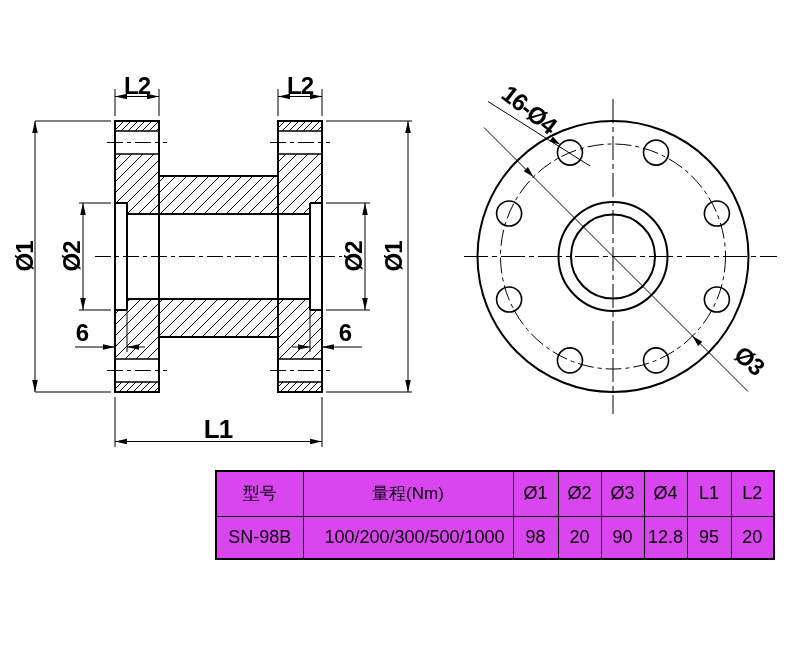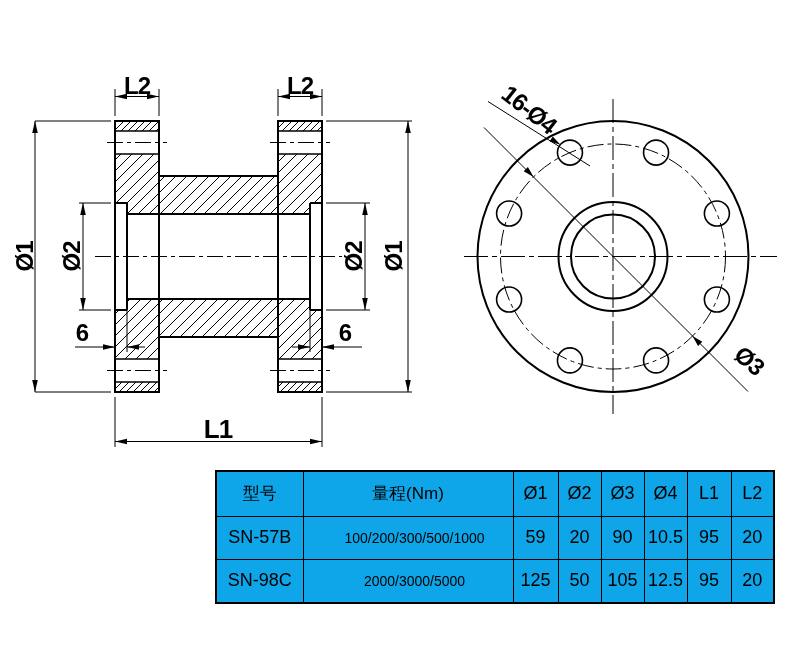--- a/index.html
+++ b/index.html
@@ -11,28 +11,28 @@
   .cl{stroke:#000;stroke-width:1;fill:none;stroke-dasharray:16 4 4 4;}
   .cl2{stroke:#000;stroke-width:1;fill:none;stroke-dasharray:24 4 5 4;}
   .dim{stroke:#000;stroke-width:1;fill:none;}
   .hatch{fill:url(#h1);stroke:none;}
   .hatchd{fill:url(#h2);stroke:none;}
   .dt{font:bold 24px "Liberation Sans","DejaVu Sans",sans-serif;fill:#000;letter-spacing:-1px;}
   .dt2{font:bold 26px "Liberation Sans","DejaVu Sans",sans-serif;fill:#000;letter-spacing:-1px;}
   .arr{fill:#000;stroke:none;}
   
   .spec{position:absolute;left:215px;top:470px;border-collapse:collapse;
-        table-layout:fixed;width:558px;background:#0ea5e9;}
+        table-layout:fixed;width:558px;background:#d946ef;}
   .spec th,.spec td{border:1.5px solid #000;padding:0;text-align:center;
         vertical-align:middle;font-weight:normal;color:#000;overflow:hidden;}
   .spec{border:2.5px solid #000;}
   .hdr{font-size:18px;}
   .hdr-cjk{font-size:17px;}
   .cell{font-size:18px;}
-  .cell-left{text-align:center;padding-left:13px !important;font-size:14px;}
+  .cell-left{text-align:center;padding-left:13px !important;font-size:18px;}
 </style>
 </head>
 <body>
 
 <svg width="811" height="646" viewBox="0 0 811 646">
   <defs>
     <pattern id="h1" patternUnits="userSpaceOnUse" width="11" height="11">
       <path d="M-1,12 L12,-1" stroke="#000" stroke-width="1" fill="none"></path>
     </pattern>
     <pattern id="h2" patternUnits="userSpaceOnUse" width="7" height="7">
@@ -142,33 +142,23 @@
     <th class="hdr-cjk">型号</th>
     <th class="hdr-cjk">量程(Nm)</th>
     <th class="hdr">Ø1</th>
     <th class="hdr">Ø2</th>
     <th class="hdr">Ø3</th>
     <th class="hdr">Ø4</th>
     <th class="hdr">L1</th>
     <th class="hdr">L2</th>
   </tr>
   <tr style="height:43px">
-    <td class="cell">SN-57B</td>
+    <td class="cell">SN-98B</td>
     <td class="cell-left">100/200/300/500/1000</td>
-    <td class="cell">59</td>
+    <td class="cell">98</td>
     <td class="cell">20</td>
     <td class="cell">90</td>
-    <td class="cell">10.5</td>
-    <td class="cell">95</td>
-    <td class="cell">20</td>
-  </tr>
-  <tr style="height:44px">
-    <td class="cell">SN-98C</td>
-    <td class="cell-left">2000/3000/5000</td>
-    <td class="cell">125</td>
-    <td class="cell">50</td>
-    <td class="cell">105</td>
-    <td class="cell">12.5</td>
+    <td class="cell">12.8</td>
     <td class="cell">95</td>
     <td class="cell">20</td>
   </tr>
 </tbody>
   </table>
 
 </body></html>

